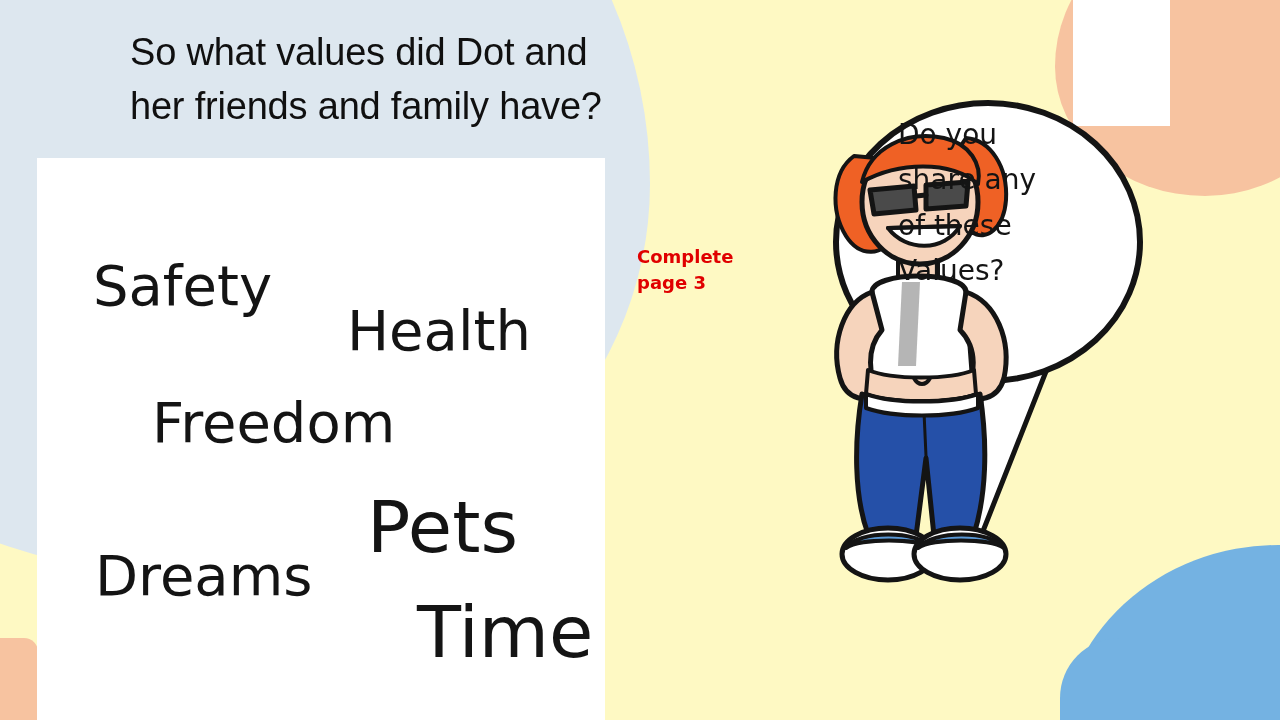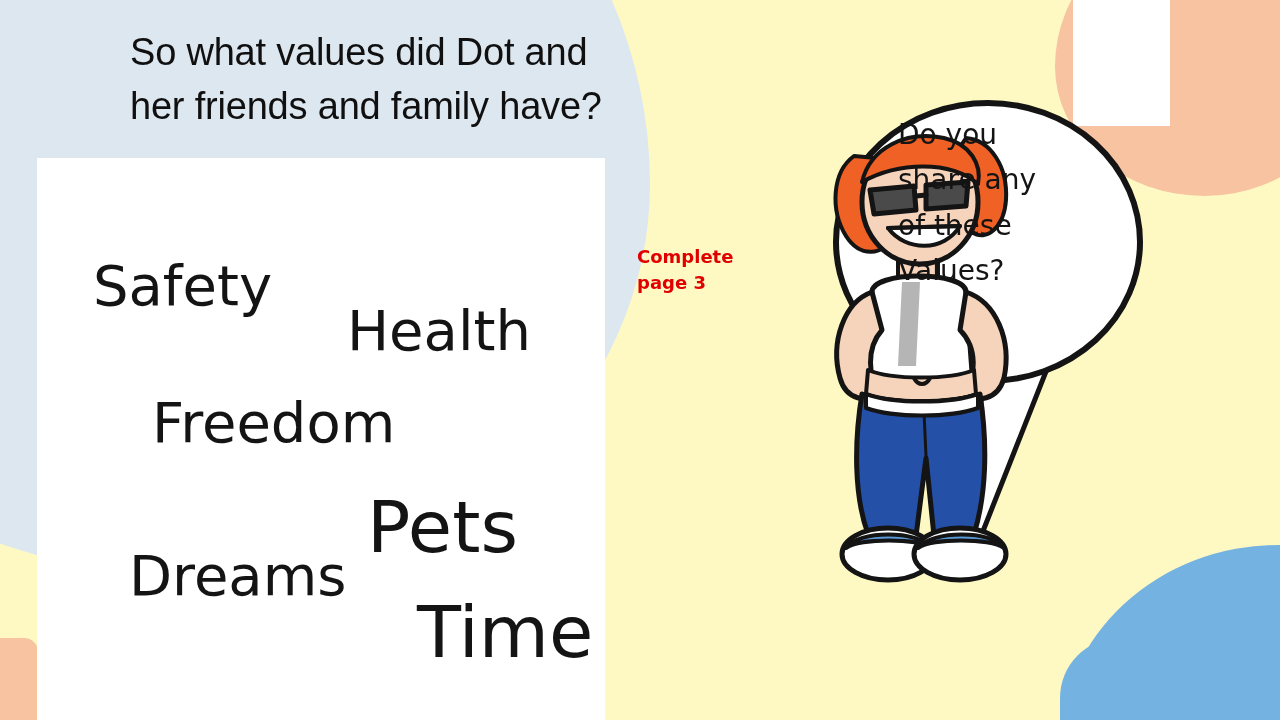--- a/index.html
+++ b/index.html
@@ -82,21 +82,21 @@
     position: absolute;
     font-family: "DejaVu Sans", sans-serif;
     color: #141414;
     font-weight: 400;
     white-space: nowrap;
   }
   #word-safety  { left: 56px;  top: 95px;  font-size: 56px; }
   #word-health  { left: 310px; top: 140px; font-size: 56px; }
   #word-freedom { left: 115px; top: 232px; font-size: 56px; }
   #word-pets    { left: 330px; top: 327px; font-size: 72px; }
-  #word-dreams  { left: 58px;  top: 385px; font-size: 56px; margin-left: 34px; }
+  #word-dreams  { left: 58px;  top: 385px; font-size: 56px; }
   #word-time    { left: 380px; top: 432px; font-size: 72px; }
 
   
   #note {
     position: absolute;
     left: 637px; top: 244px;
     width: 120px;
     font-family: "DejaVu Sans", sans-serif;
     font-size: 18px;
     line-height: 1.42;

